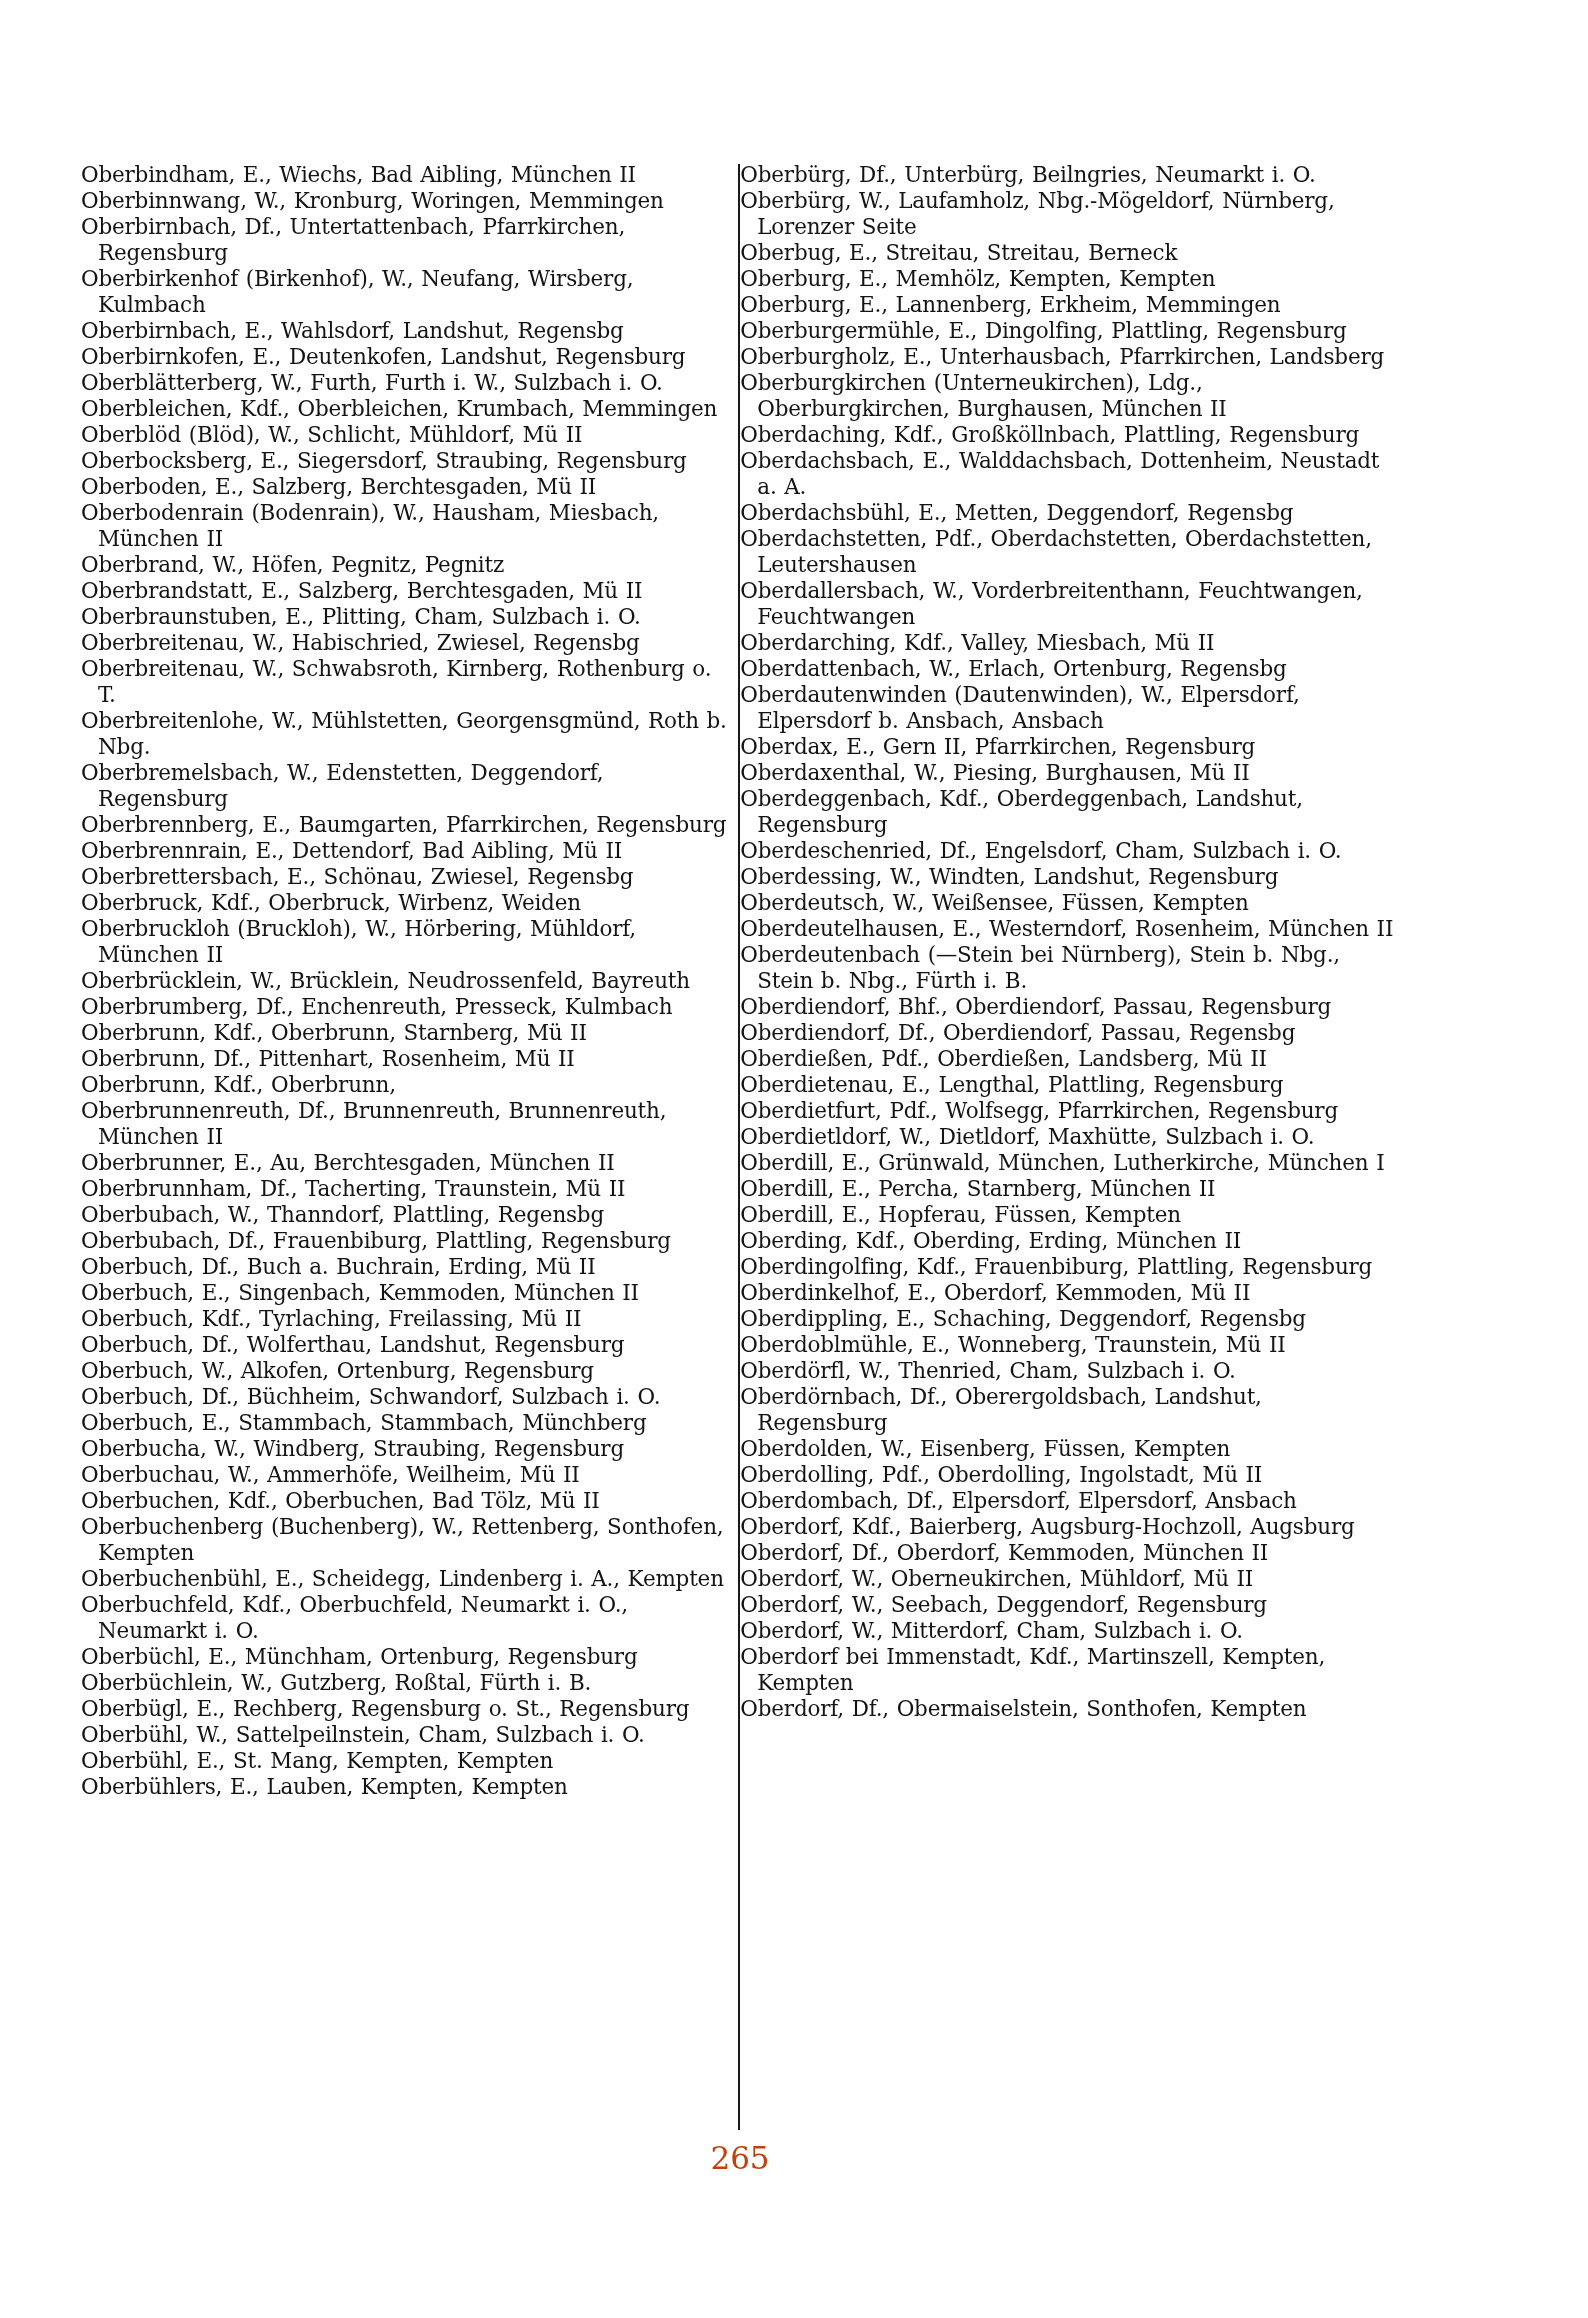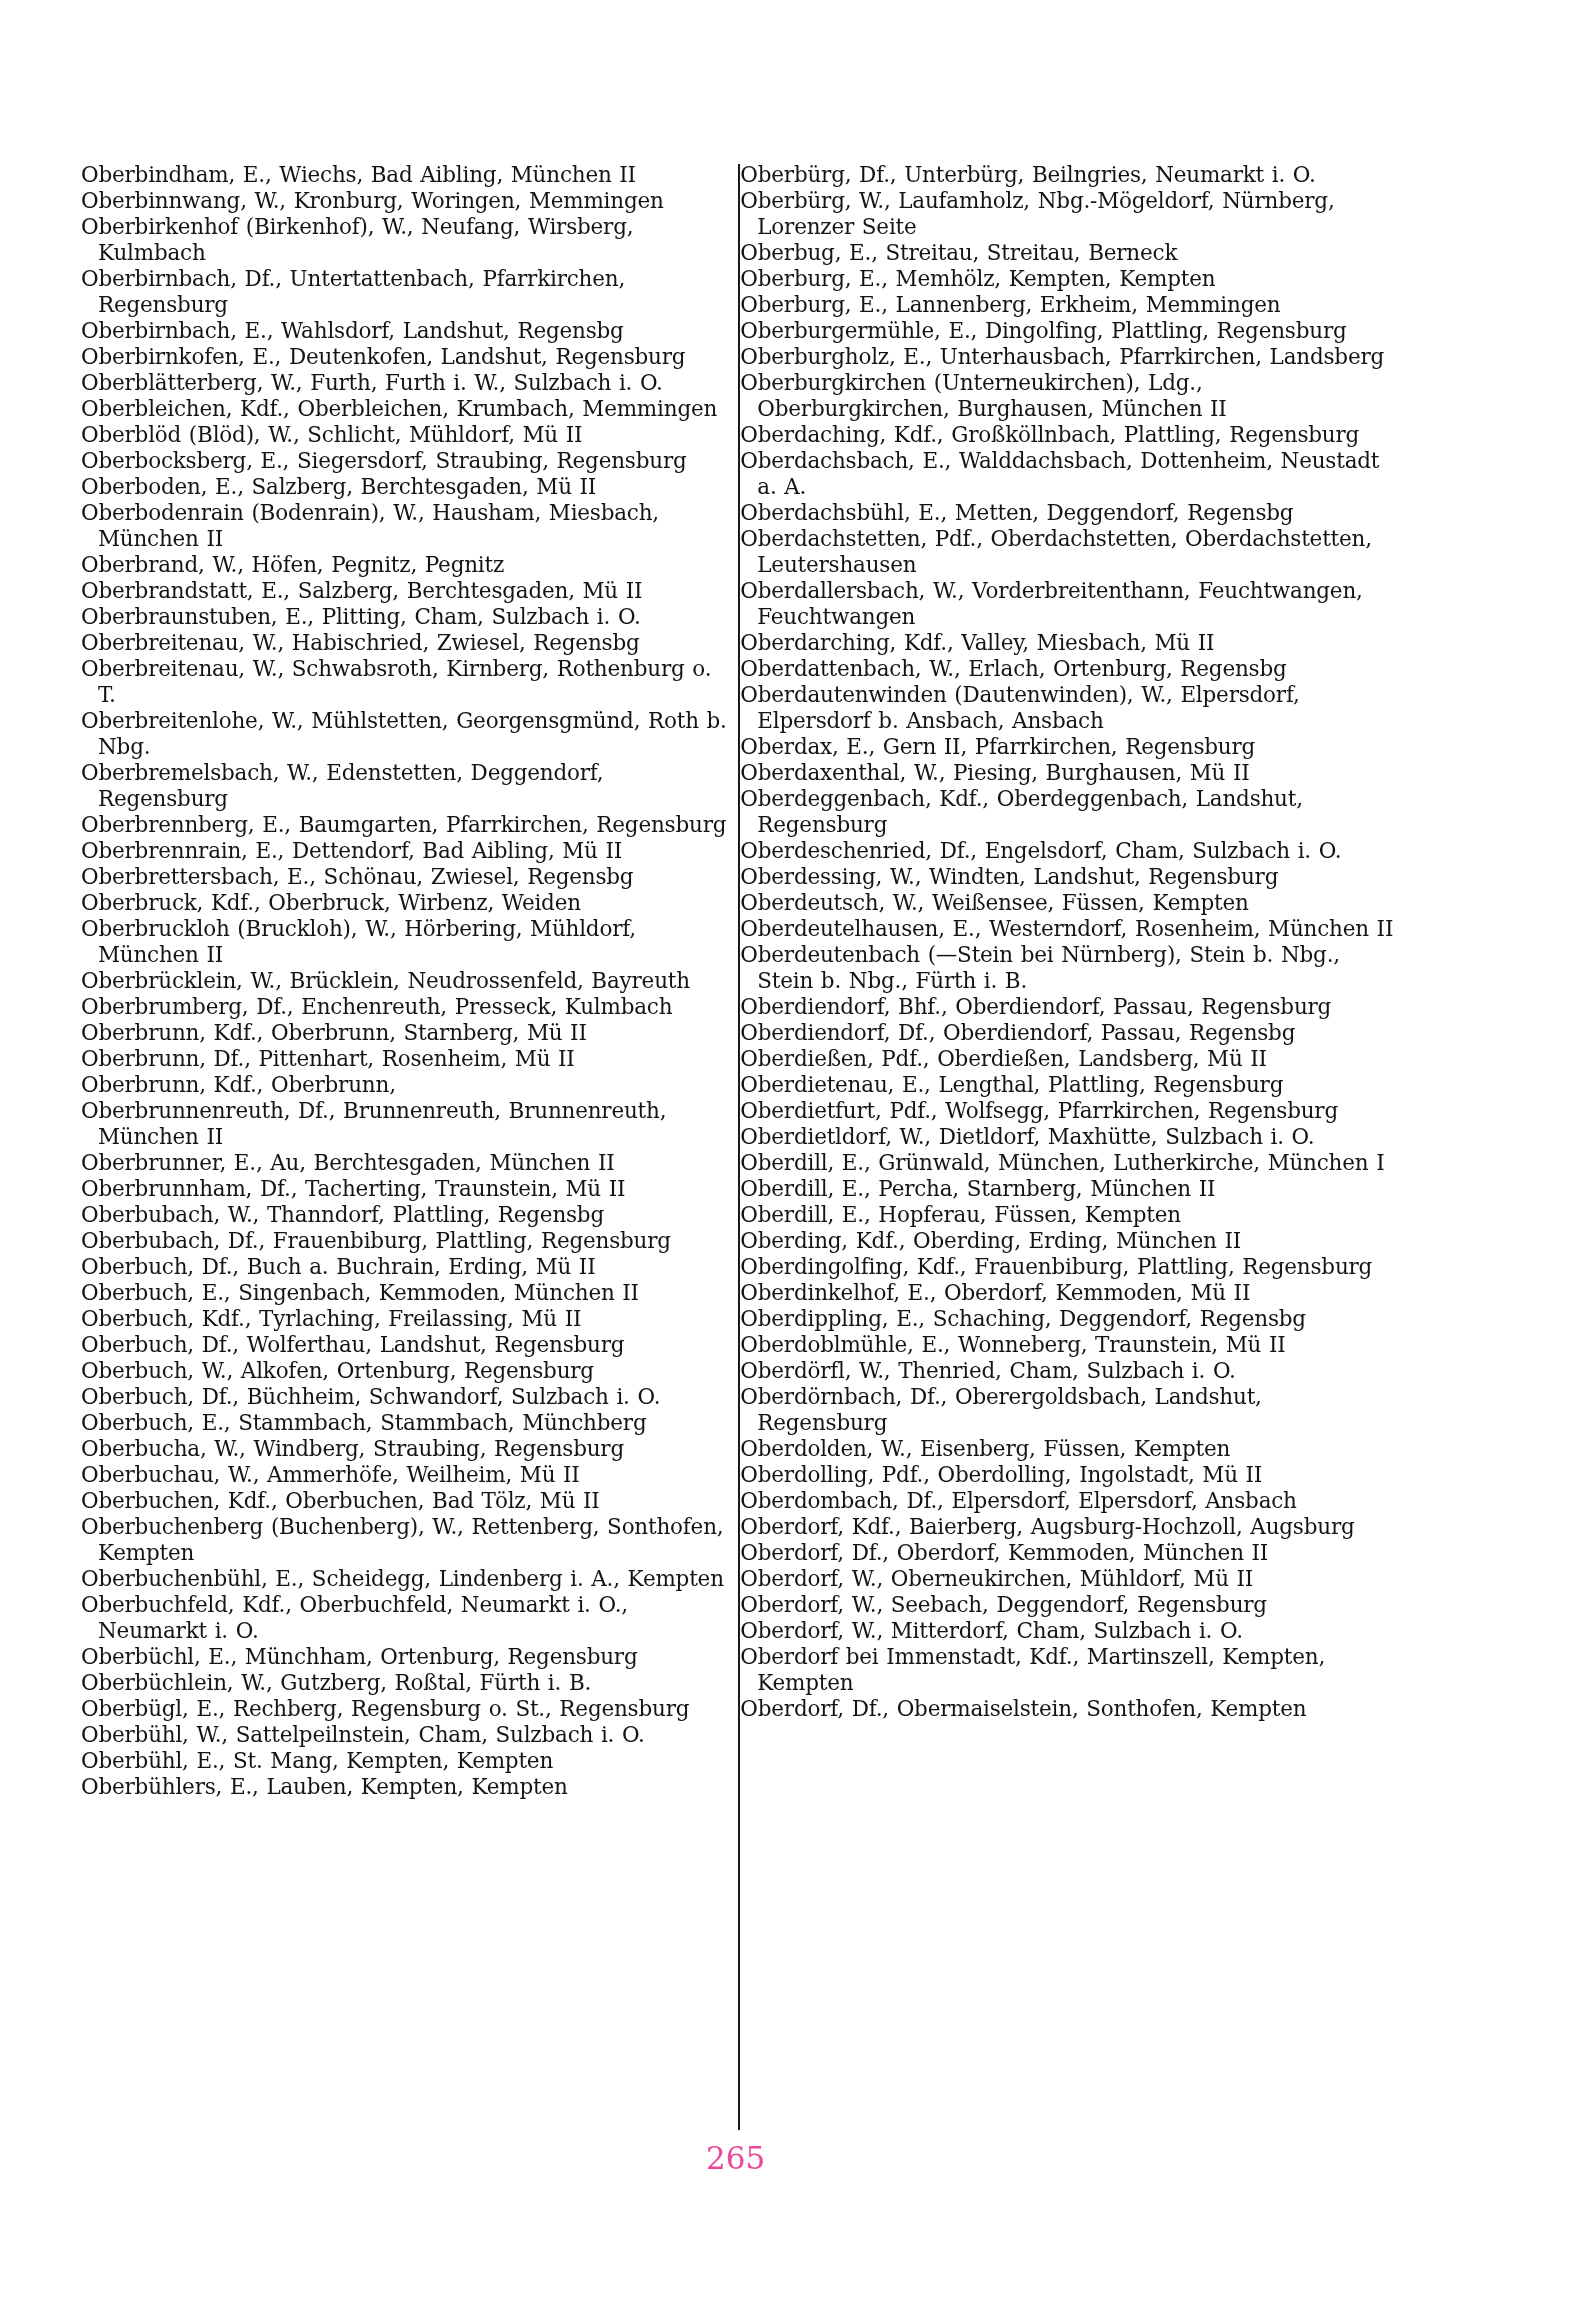--- a/index.html
+++ b/index.html
@@ -19,34 +19,34 @@
   .divider {
     width: 2.3px; background: #1a1a1a; margin-top: 2.3px; height: 1966px;
   }
   .entry {
     font-size: 21.5px; line-height: 26px;
     padding-left: 17px; text-indent: -17px;
     letter-spacing: -0.2px;
     white-space: normal; word-spacing: 1.1px;
   }
   .page-number {
-    position: absolute; left: 706px; top: 2140px; width: 68px; 
-    font-size: 31px; font-family: "DejaVu Serif", serif; color: #ec4899;
+    position: absolute; left: 706px; top: 2140px; width: 68px; text-align: center;
+    font-size: 31px; font-family: "DejaVu Serif", serif; color: #c2410c;
   }
 </style>
 </head>
 <body>
 
 <div class="page">
   <div class="columns">
     <div class="col col-left" id="left-col">
         <div class="entry">Oberbindham, E., Wiechs, Bad Aibling, München II</div>
         <div class="entry">Oberbinnwang, W., Kronburg, Woringen, Memmingen</div>
+        <div class="entry">Oberbirnbach, Df., Untertattenbach, Pfarrkirchen, Regensburg</div>
         <div class="entry">Oberbirkenhof (Birkenhof), W., Neufang, Wirsberg, Kulmbach</div>
-        <div class="entry">Oberbirnbach, Df., Untertattenbach, Pfarrkirchen, Regensburg</div>
         <div class="entry">Oberbirnbach, E., Wahlsdorf, Landshut, Regensbg</div>
         <div class="entry">Oberbirnkofen, E., Deutenkofen, Landshut, Regensburg</div>
         <div class="entry">Oberblätterberg, W., Furth, Furth i. W., Sulzbach i. O.</div>
         <div class="entry">Oberbleichen, Kdf., Oberbleichen, Krumbach, Memmingen</div>
         <div class="entry">Oberblöd (Blöd), W., Schlicht, Mühldorf, Mü II</div>
         <div class="entry">Oberbocksberg, E., Siegersdorf, Straubing, Regensburg</div>
         <div class="entry">Oberboden, E., Salzberg, Berchtesgaden, Mü II</div>
         <div class="entry">Oberbodenrain (Bodenrain), W., Hausham, Miesbach, München II</div>
         <div class="entry">Oberbrand, W., Höfen, Pegnitz, Pegnitz</div>
         <div class="entry">Oberbrandstatt, E., Salzberg, Berchtesgaden, Mü II</div>

